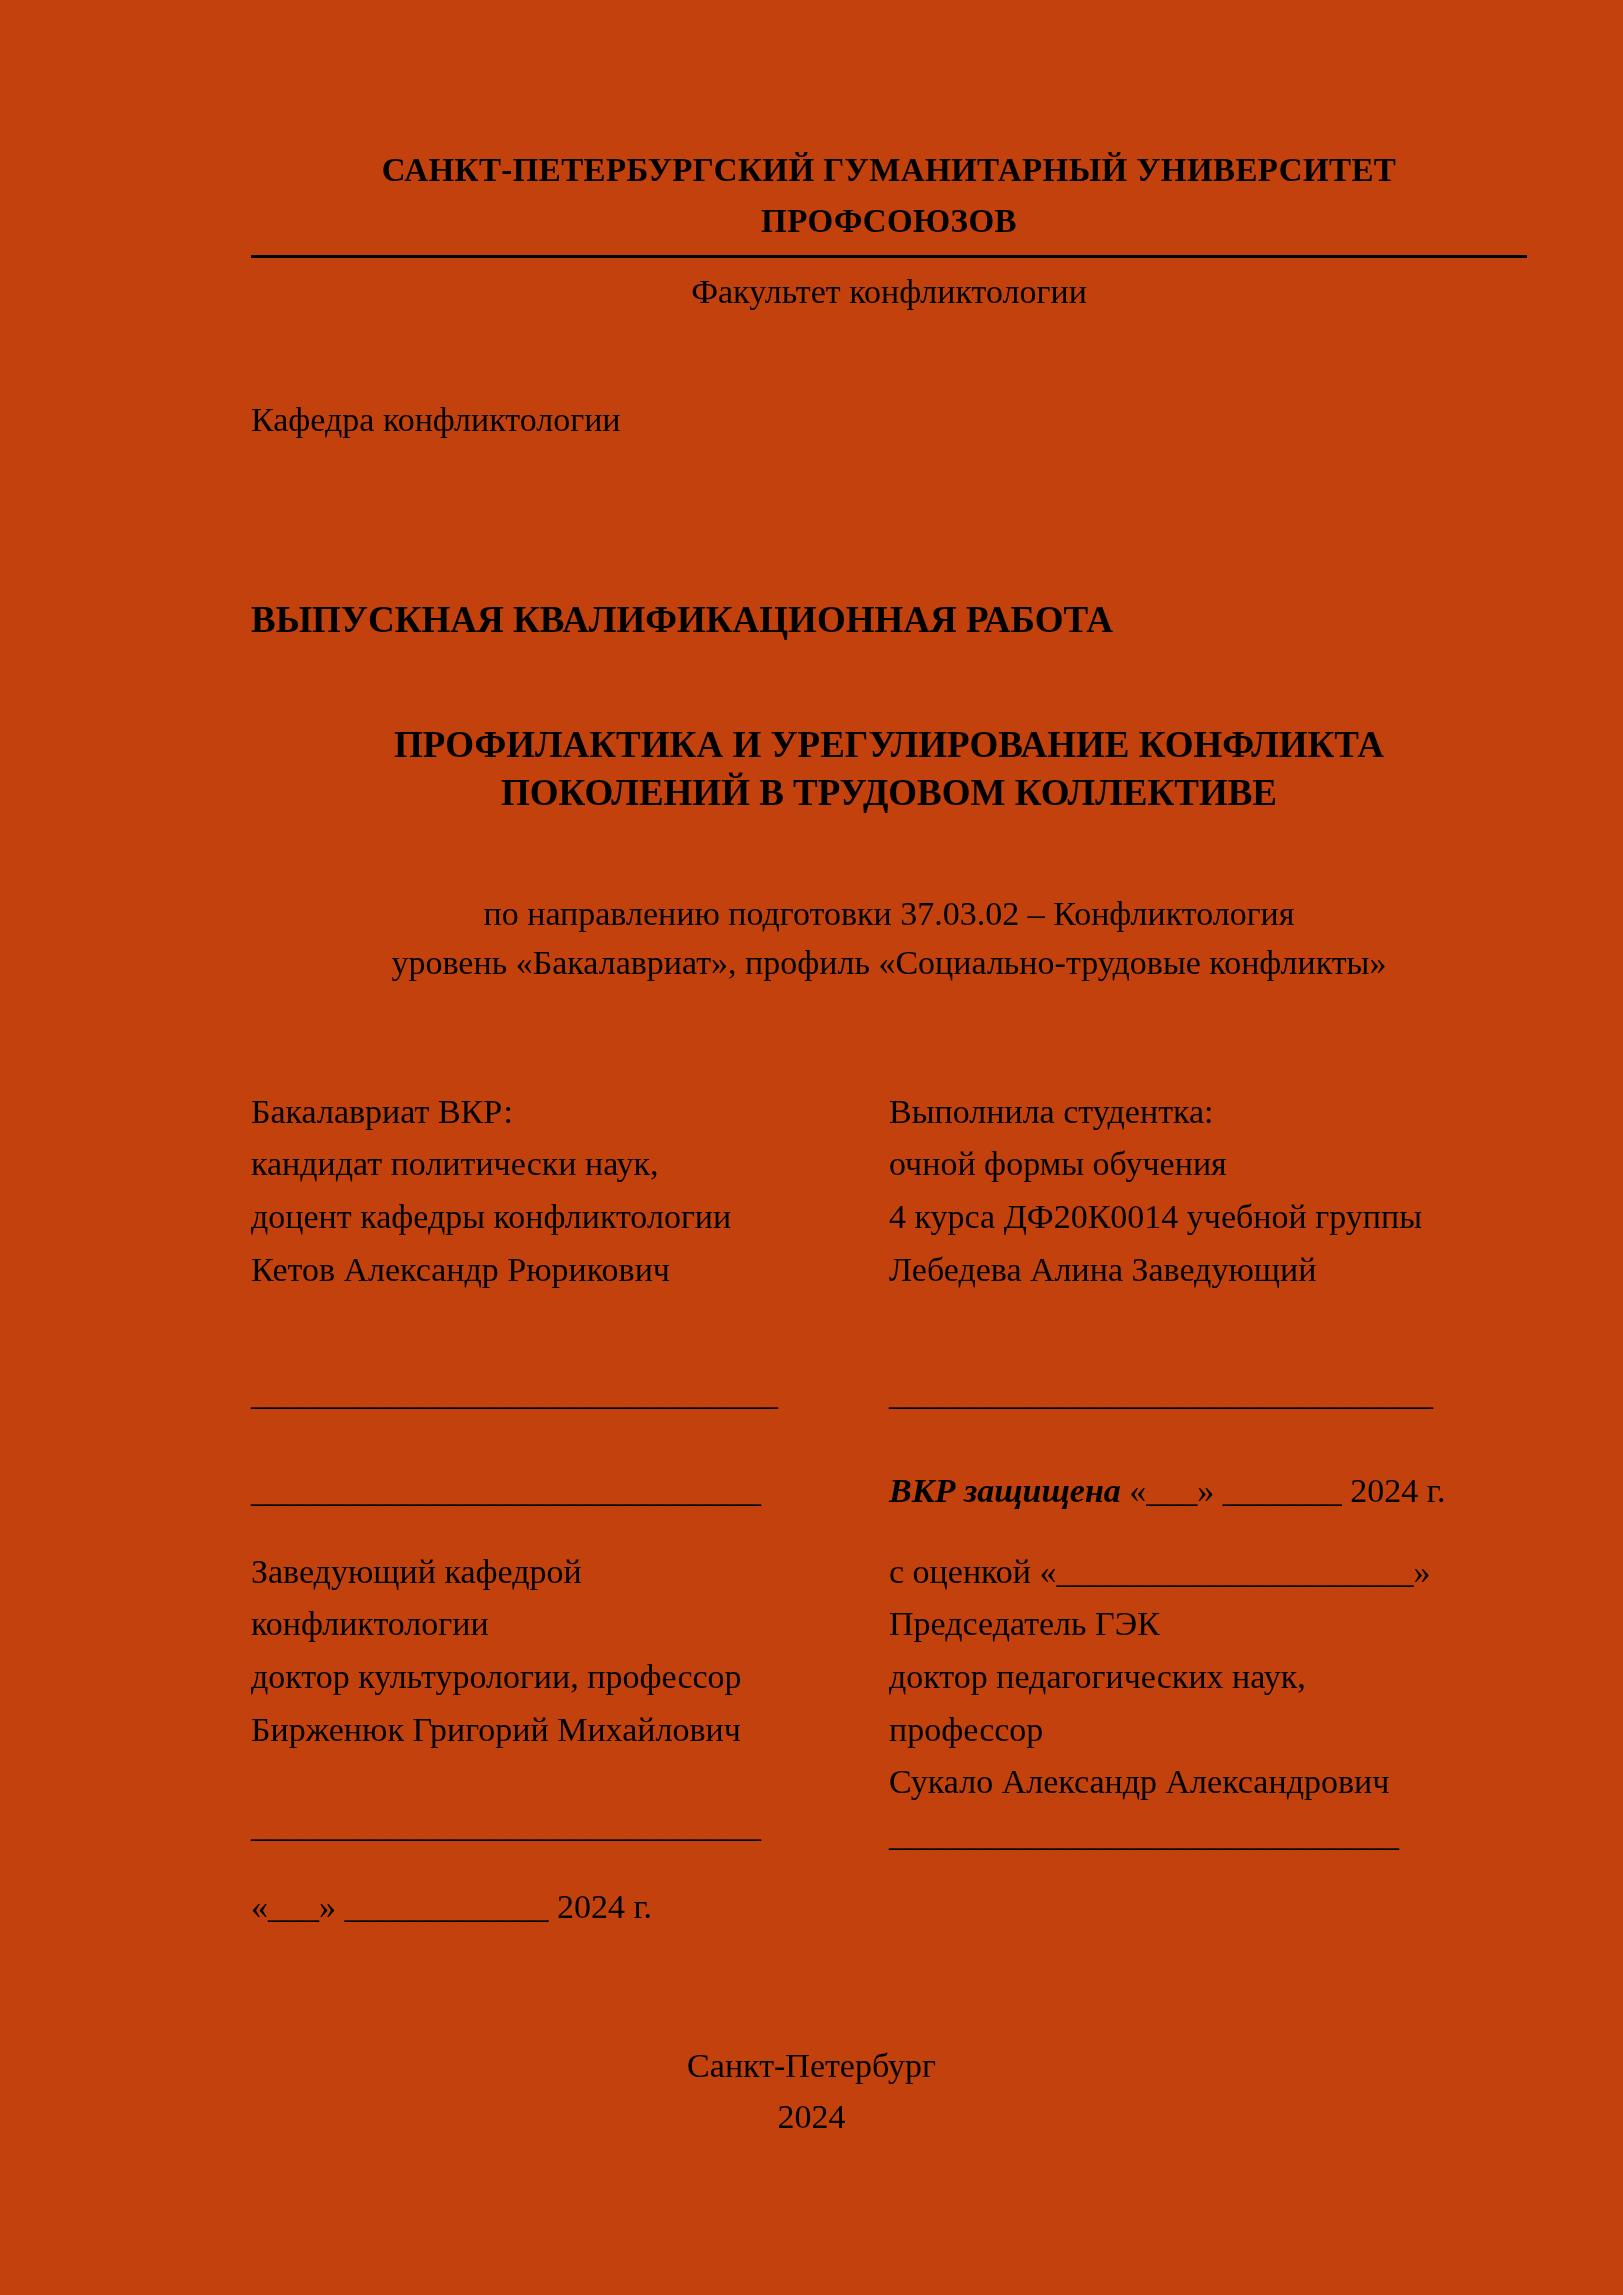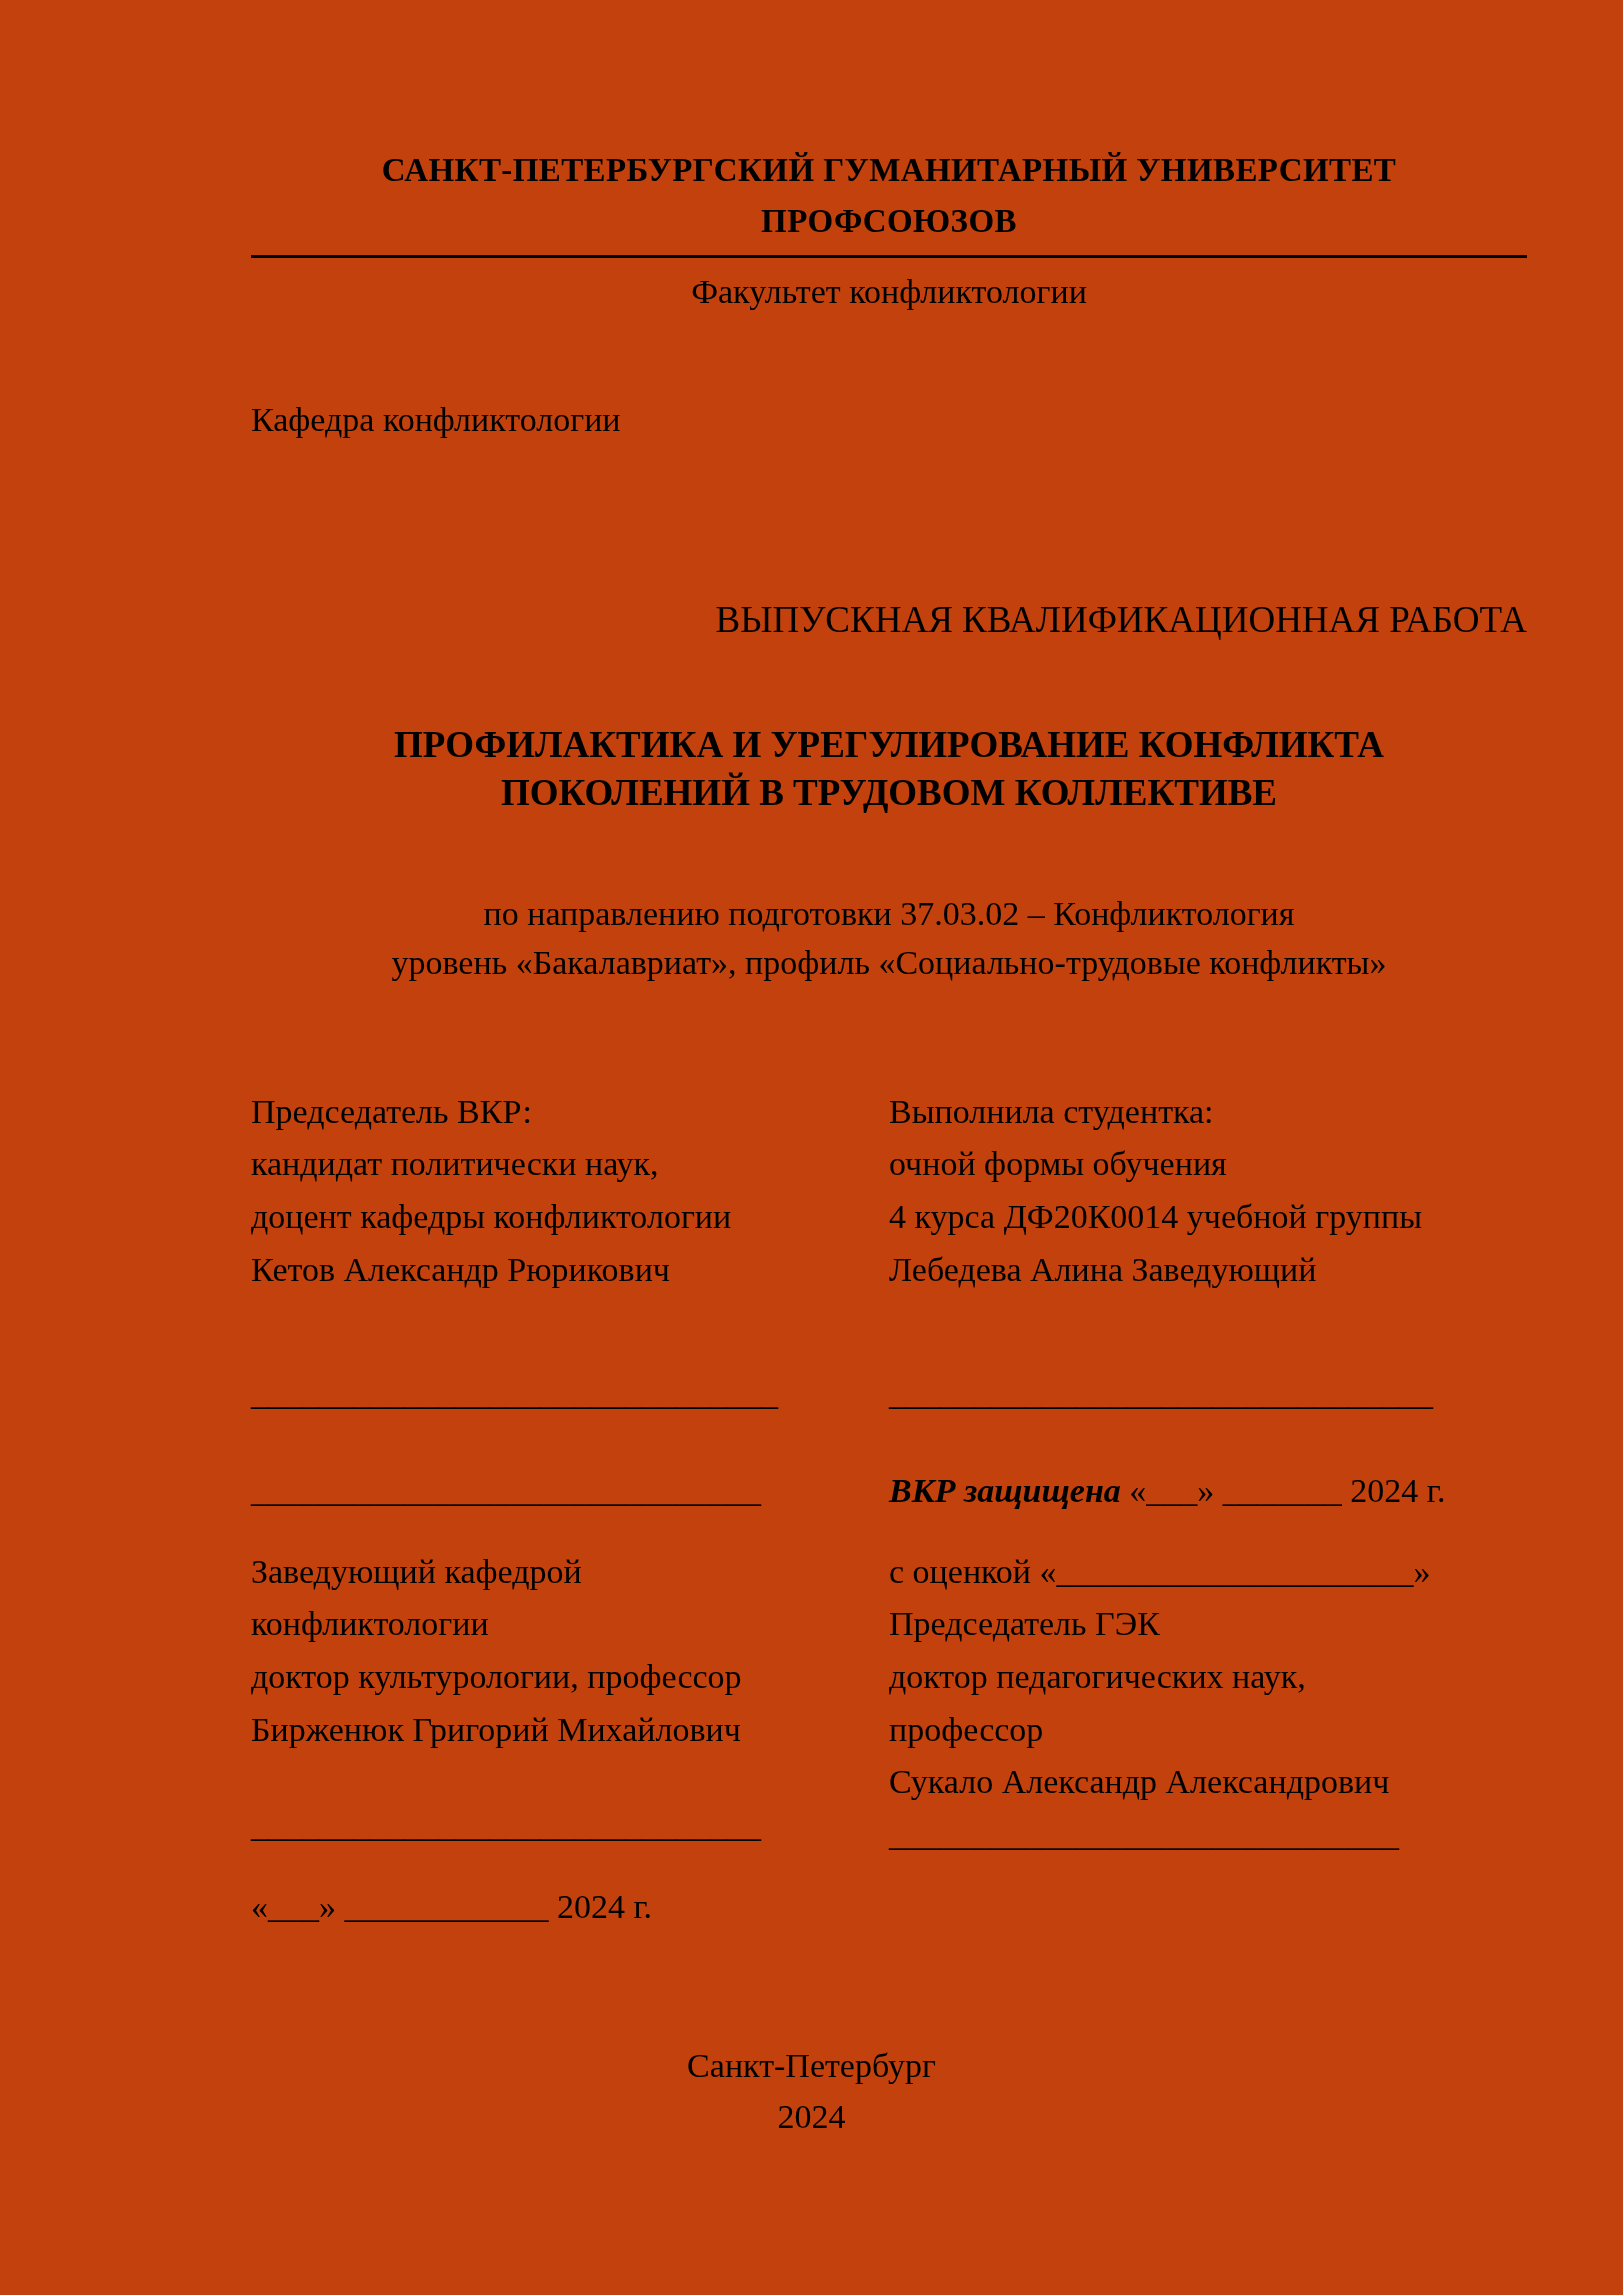--- a/index.html
+++ b/index.html
@@ -31,22 +31,22 @@
   }
   .faculty {
     text-align: center;
     margin-top: 7.9px;
   }
   .department {
     text-align: left;
     margin-top: 75px;
   }
   .work-type {
-    text-align: right;
-    font-weight: normal;
+    text-align: left;
+    font-weight: bold;
     font-size: 37px;
     margin-top: 145px;
   }
   .thesis-title {
     text-align: center;
     font-weight: bold;
     font-size: 37px;
     line-height: 1.3;
     margin-top: 72px;
   }
@@ -103,21 +103,21 @@
     </div>
 
     <div class="program">
       <div>по направлению подготовки 37.03.02 – Конфликтология</div>
       <div>уровень «Бакалавриат», профиль «Социально-трудовые конфликты»</div>
     </div>
 
     <div class="columns">
 
       <div class="col-left">
-        <div class="line">Председатель ВКР:</div>
+        <div class="line">Бакалавриат ВКР:</div>
         <div class="line">кандидат политически наук,</div>
         <div class="line">доцент кафедры конфликтологии</div>
         <div class="line">Кетов Александр Рюрикович</div>
         <div class="line sig gap-lg">_______________________________</div>
         <div class="line sig gap-md">______________________________</div>
         <div class="line gap-sm">Заведующий кафедрой</div>
         <div class="line">конфликтологии</div>
         <div class="line">доктор культурологии, профессор</div>
         <div class="line">Бирженюк Григорий Михайлович</div>
         <div class="line sig gap-md">______________________________</div>

